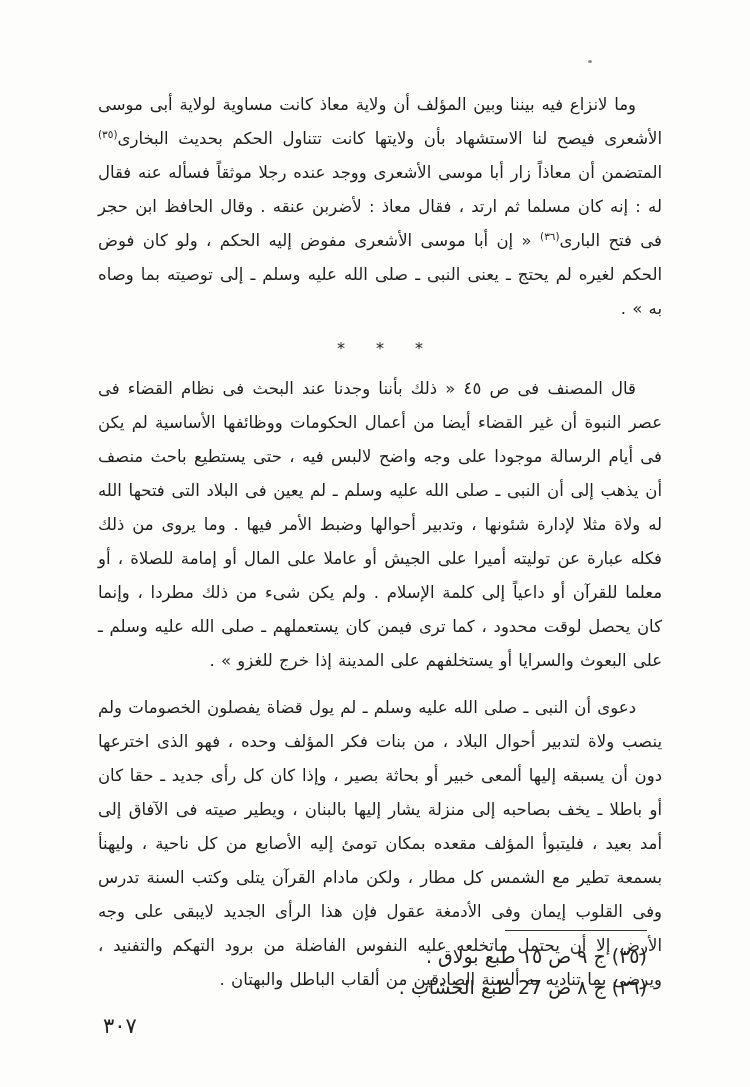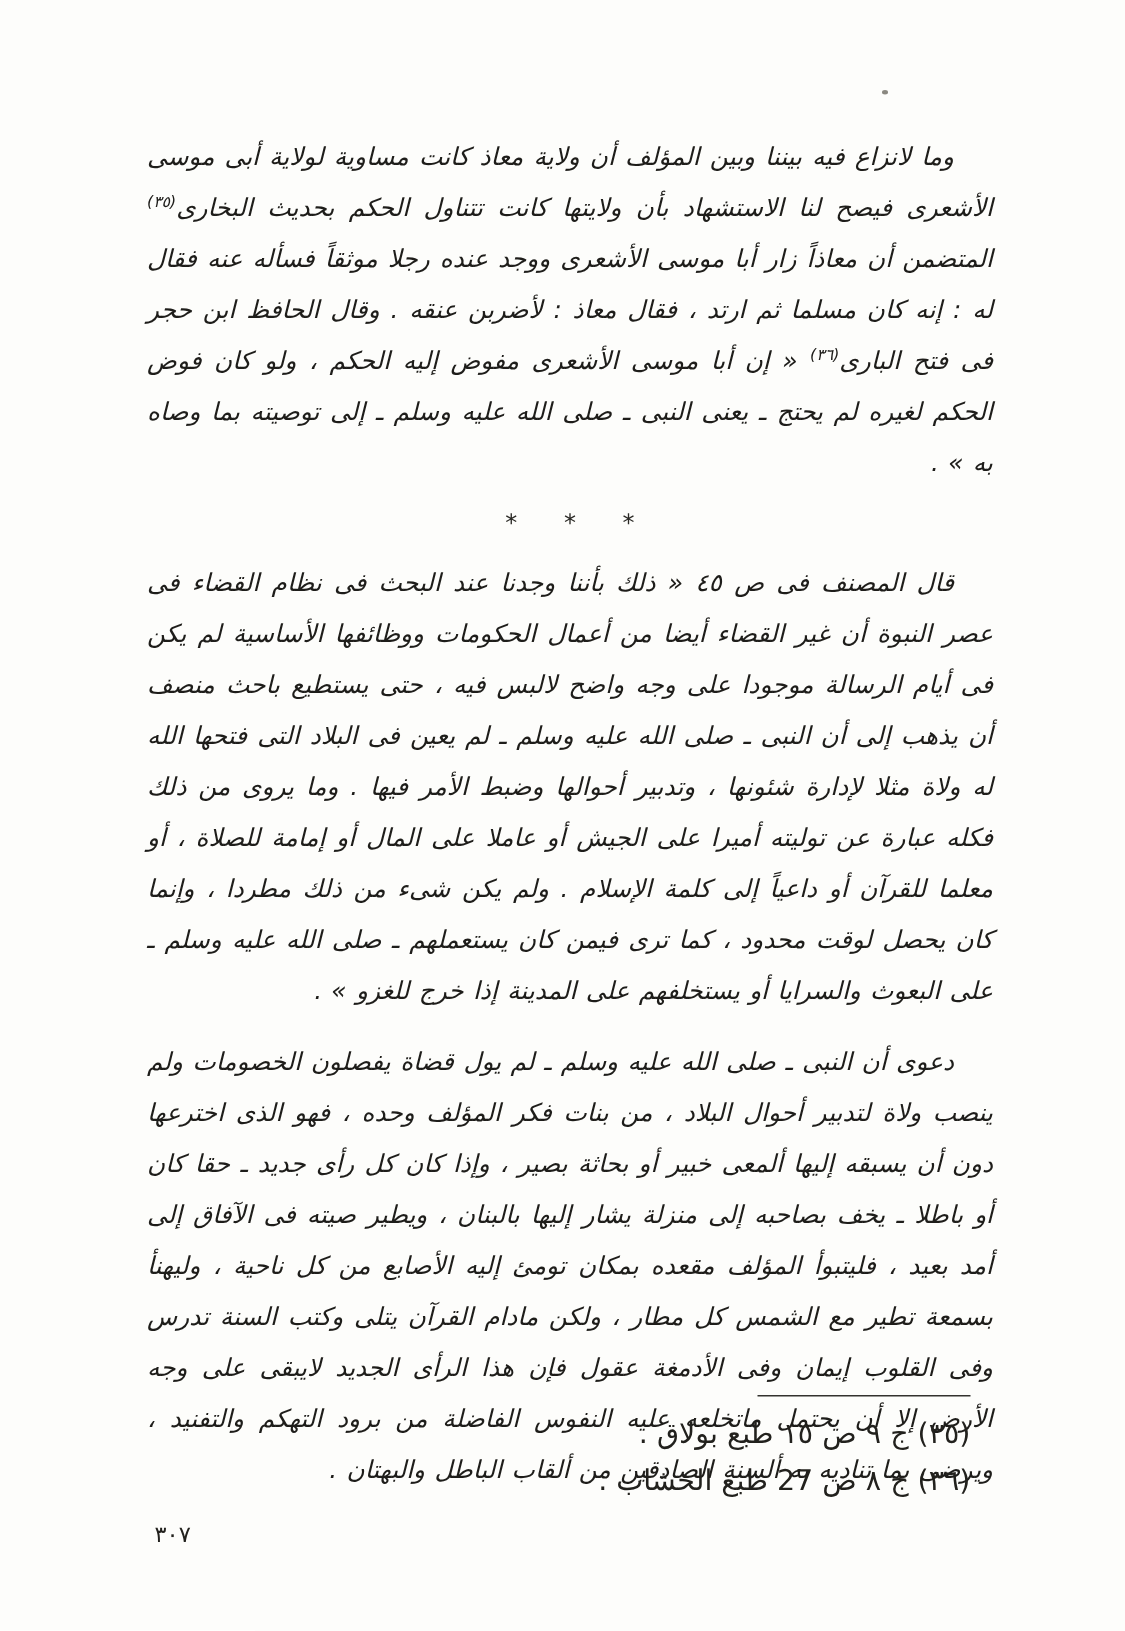--- a/index.html
+++ b/index.html
@@ -23,21 +23,20 @@
     right: 88px;
     left: 98px;
   }
   .para {
     margin: 0 0 13px 0;
     text-align: justify;
     font-size: 16.5px;
     line-height: 34px;
     text-indent: 26px;
     word-spacing: 1px;
-    font-style: italic;
   }
   .fn-ref {
     font-size: 10.5px;
     line-height: 0;
     vertical-align: 6px;
   }
   .separator {
     text-align: center;
     font-size: 16px;
     letter-spacing: 0;
@@ -60,21 +59,21 @@
   }
   .fn-line {
     text-align: right;
     line-height: 31px;
     color: #22211d;
   }
   .page-number {
     position: absolute;
     top: 1014px;
     left: 103px;
-    font-size: 15px;
+    font-size: 21px;
     letter-spacing: 2px;
     color: #22211d;
   }
   .speck {
     position: absolute;
     top: 60px;
     left: 588px;
     width: 4px;
     height: 3px;
     background: #8a8880;

